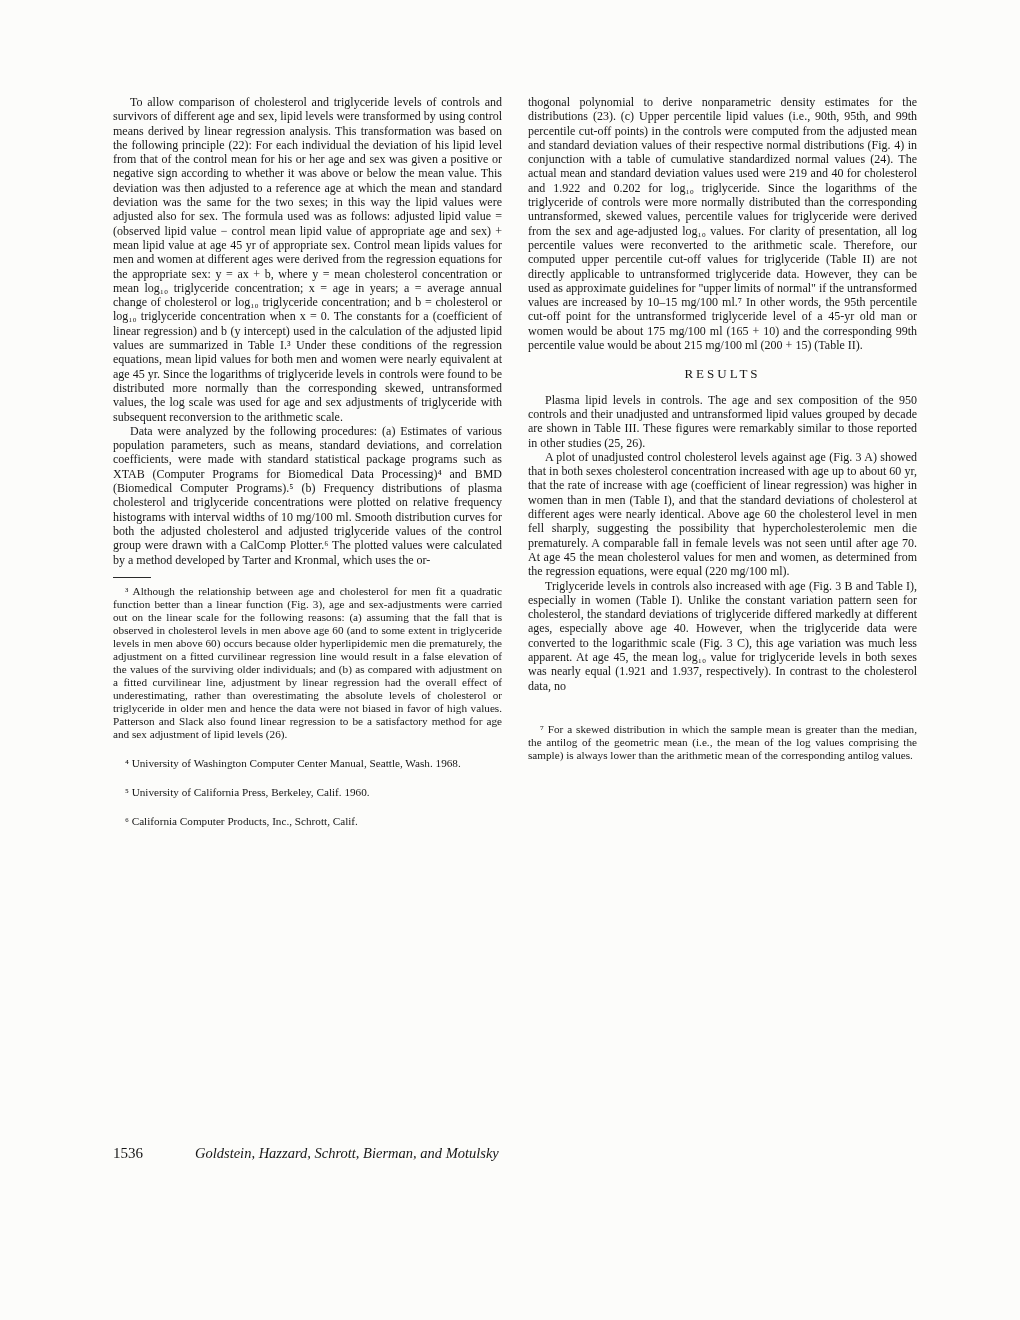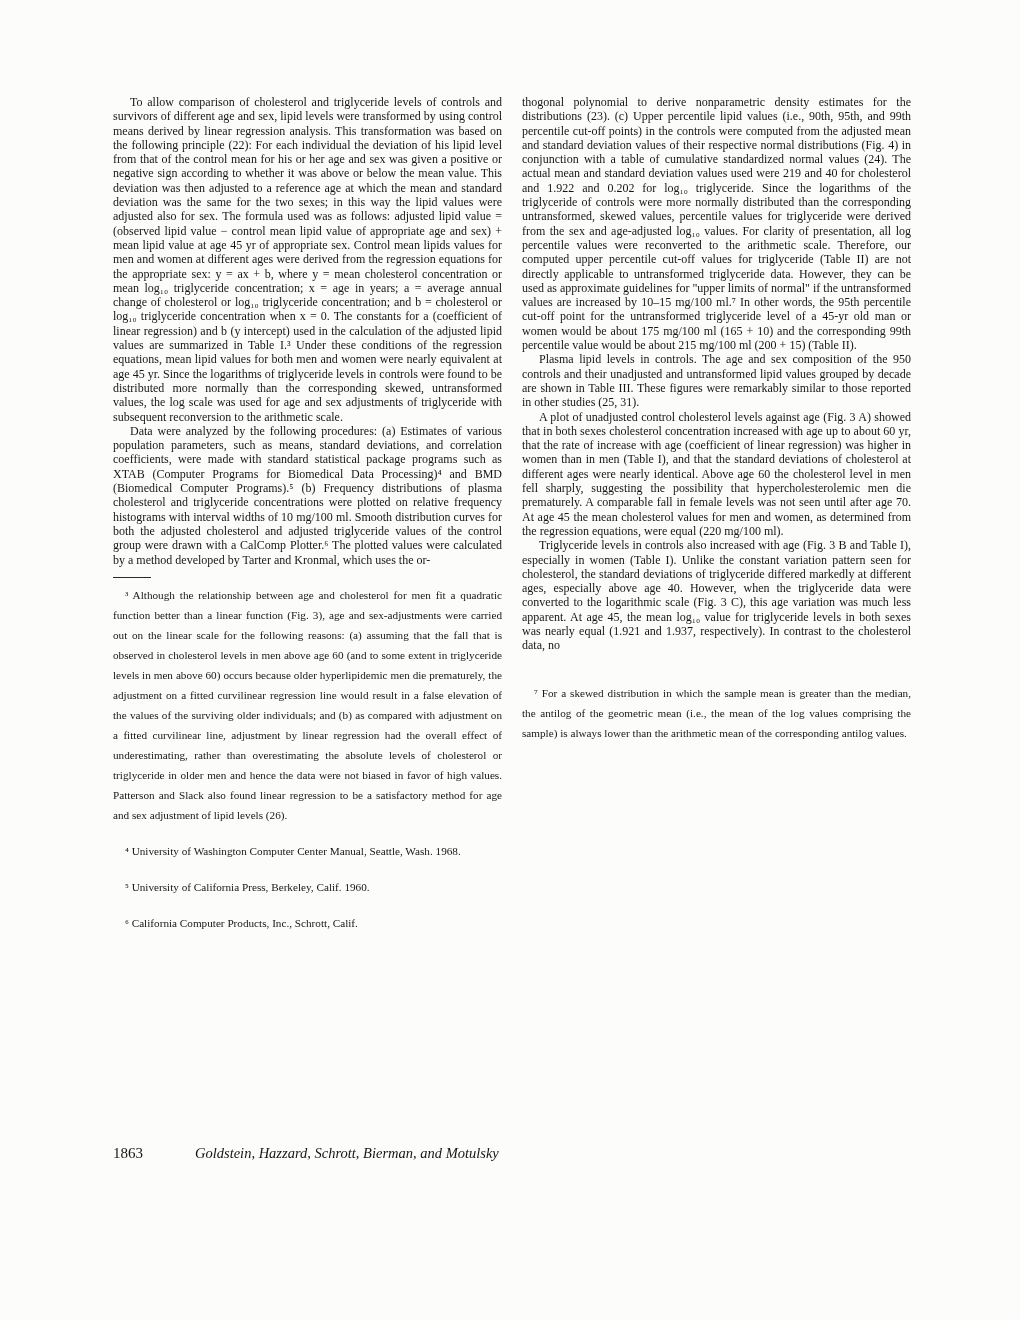--- a/index.html
+++ b/index.html
@@ -13,42 +13,42 @@
     font-family: "Liberation Serif", "DejaVu Serif", serif;
     color: #161616;
     overflow: hidden;
   }
   .columns {
     position: absolute;
     top: 95px;
     left: 113px;
     width: 804px;
     display: flex;
-    gap: 20px;
+    gap: 26px;
   }
   .col {
     width: 389px;
     font-size: 12px;
     line-height: 14.3px;
     text-align: justify;
   }
   .para { margin: 0; }
   .indent { text-indent: 17px; }
   .italic { }
   .fn-rule {
     width: 38px;
     border: none;
     border-top: 1px solid #2a2a2a;
     margin: 10px 0 7px 0;
     height: 0;
   }
   .footnote {
     margin: 0;
     font-size: 11.2px;
-    line-height: 20px;
+    line-height: 13px;
     text-indent: 12px;
     text-align: justify;
   }
   .footnote-gap { margin-top: 16px; }
   .results-heading {
     font-size: 13px;
     font-weight: normal;
     text-align: center;
     letter-spacing: 3px;
     margin: 15px 0 11px 0;
@@ -81,25 +81,26 @@
       <p class="para indent">Data were analyzed by the following procedures: (a) Estimates of various population parameters, such as means, standard deviations, and correlation coefficients, were made with standard statistical package programs such as XTAB (Computer Programs for Biomedical Data Processing)⁴ and BMD (Biomedical Computer Programs).⁵ (b) Frequency distributions of plasma cholesterol and triglyceride concentrations were plotted on relative frequency histograms with interval widths of 10 mg/100 ml. Smooth distribution curves for both the adjusted cholesterol and adjusted triglyceride values of the control group were drawn with a CalComp Plotter.⁶ The plotted values were calculated by a method developed by Tarter and Kronmal, which uses the or-</p>
       <div class="fn-rule"></div>
       <p class="footnote">³ Although the relationship between age and cholesterol for men fit a quadratic function better than a linear function (Fig. 3), age and sex-adjustments were carried out on the linear scale for the following reasons: (a) assuming that the fall that is observed in cholesterol levels in men above age 60 (and to some extent in triglyceride levels in men above 60) occurs because older hyperlipidemic men die prematurely, the adjustment on a fitted curvilinear regression line would result in a false elevation of the values of the surviving older individuals; and (b) as compared with adjustment on a fitted curvilinear line, adjustment by linear regression had the overall effect of underestimating, rather than overestimating the absolute levels of cholesterol or triglyceride in older men and hence the data were not biased in favor of high values. Patterson and Slack also found linear regression to be a satisfactory method for age and sex adjustment of lipid levels (26).</p>
       <p class="footnote footnote-gap">⁴ University of Washington Computer Center Manual, Seattle, Wash. 1968.</p>
       <p class="footnote footnote-gap">⁵ University of California Press, Berkeley, Calif. 1960.</p>
       <p class="footnote footnote-gap">⁶ California Computer Products, Inc., Schrott, Calif.</p>
     </div>
 
     <div class="col">
       <p class="para">thogonal polynomial to derive nonparametric density estimates for the distributions (23). (c) Upper percentile lipid values (i.e., 90th, 95th, and 99th percentile cut-off points) in the controls were computed from the adjusted mean and standard deviation values of their respective normal distributions (Fig. 4) in conjunction with a table of cumulative standardized normal values (24). The actual mean and standard deviation values used were 219 and 40 for cholesterol and 1.922 and 0.202 for log₁₀ triglyceride. Since the logarithms of the triglyceride of controls were more normally distributed than the corresponding untransformed, skewed values, percentile values for triglyceride were derived from the sex and age-adjusted log₁₀ values. For clarity of presentation, all log percentile values were reconverted to the arithmetic scale. Therefore, our computed upper percentile cut-off values for triglyceride (Table II) are not directly applicable to untransformed triglyceride data. However, they can be used as approximate guidelines for "upper limits of normal" if the untransformed values are increased by 10–15 mg/100 ml.⁷ In other words, the 95th percentile cut-off point for the untransformed triglyceride level of a 45-yr old man or women would be about 175 mg/100 ml (165 + 10) and the corresponding 99th percentile value would be about 215 mg/100 ml (200 + 15) (Table II).</p>
-      <p class="para indent"><span class="italic">Plasma lipid levels in controls.</span><span> The age and sex composition of the 950 controls and their unadjusted and untransformed lipid values grouped by decade are shown in Table III. These figures were remarkably similar to those reported in other studies (25, 31).</span></p>
+      <h2 class="results-heading">RESULTS</h2>
+      <p class="para indent"><span class="italic">Plasma lipid levels in controls.</span><span> The age and sex composition of the 950 controls and their unadjusted and untransformed lipid values grouped by decade are shown in Table III. These figures were remarkably similar to those reported in other studies (25, 26).</span></p>
       <p class="para indent">A plot of unadjusted control cholesterol levels against age (Fig. 3 A) showed that in both sexes cholesterol concentration increased with age up to about 60 yr, that the rate of increase with age (coefficient of linear regression) was higher in women than in men (Table I), and that the standard deviations of cholesterol at different ages were nearly identical. Above age 60 the cholesterol level in men fell sharply, suggesting the possibility that hypercholesterolemic men die prematurely. A comparable fall in female levels was not seen until after age 70. At age 45 the mean cholesterol values for men and women, as determined from the regression equations, were equal (220 mg/100 ml).</p>
       <p class="para indent">Triglyceride levels in controls also increased with age (Fig. 3 B and Table I), especially in women (Table I). Unlike the constant variation pattern seen for cholesterol, the standard deviations of triglyceride differed markedly at different ages, especially above age 40. However, when the triglyceride data were converted to the logarithmic scale (Fig. 3 C), this age variation was much less apparent. At age 45, the mean log₁₀ value for triglyceride levels in both sexes was nearly equal (1.921 and 1.937, respectively). In contrast to the cholesterol data, no</p>
       <p class="footnote rc-fn">⁷ For a skewed distribution in which the sample mean is greater than the median, the antilog of the geometric mean (i.e., the mean of the log values comprising the sample) is always lower than the arithmetic mean of the corresponding antilog values.</p>
     </div>
 
   </div>
 
   <div class="footer">
-    <span class="page-number">1863</span><span class="authors">Goldstein, Hazzard, Schrott, Bierman, and Motulsky</span>
+    <span class="page-number">1536</span><span class="authors">Goldstein, Hazzard, Schrott, Bierman, and Motulsky</span>
   </div>
 
 </div>
 
 </body></html>

